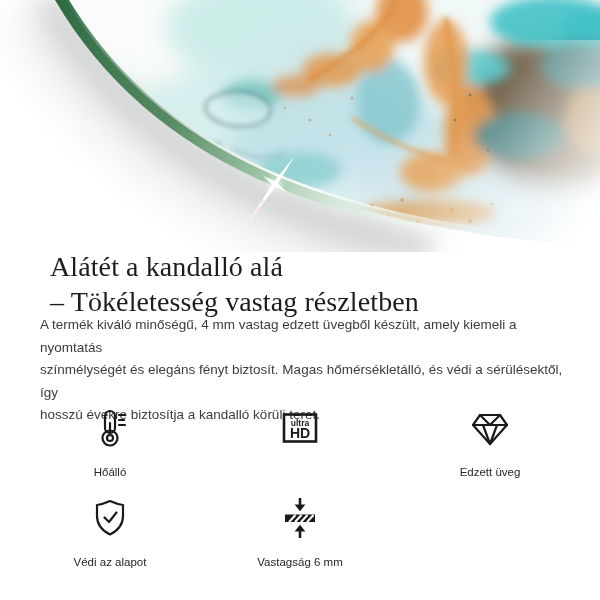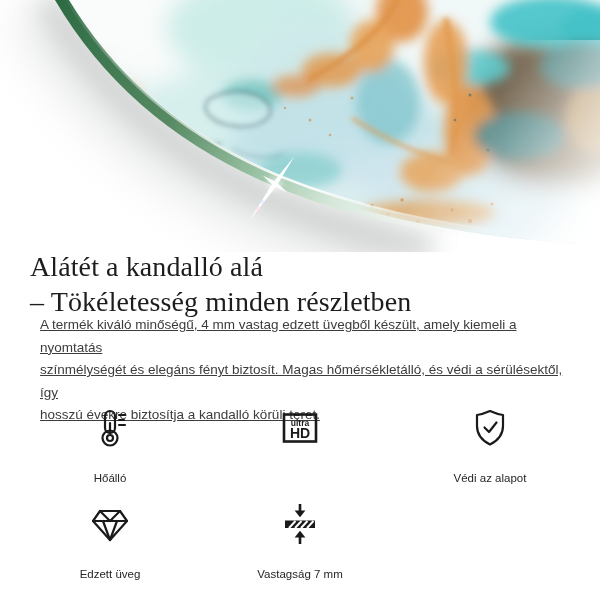--- a/index.html
+++ b/index.html
@@ -6,37 +6,37 @@
   body{
     width:600px;height:600px;position:relative;overflow:hidden;
     background:#ffffff;
     font-family:"Liberation Sans","DejaVu Sans",sans-serif;
     -webkit-font-smoothing:antialiased;
   }
   .hero{position:absolute;top:0;left:0;width:600px;height:252px;}
   .hero svg{display:block;}
 
   .headline{
-    position:absolute;left:30px;top:230px;width:540px;
+    position:absolute;left:50px;top:230px;width:540px;
     font-family:"Liberation Serif","DejaVu Serif",serif;
     font-size:28px;line-height:35px;color:#1d1d1d;font-weight:400;
     letter-spacing:0.1px;
   }
   .desc{
     position:absolute;left:40px;top:314px;width:530px;
-    font-size:13.5px;line-height:22.5px;color:#3c3c3c;text-decoration:underline;
+    font-size:13.5px;line-height:22.5px;color:#3c3c3c;
   }
   .features{
     position:absolute;left:40px;top:406px;width:520px;
     display:grid;grid-template-columns:140px 1fr 140px;row-gap:17px;
   }
   .feature{display:flex;flex-direction:column;align-items:center;}
   .feature .ficon{width:44px;height:44px;flex:0 0 auto;}
   .feature .flabel{
-    margin-top:22px;font-size:11.5px;line-height:13px;color:#262626;
+    margin-top:16px;font-size:11.5px;line-height:13px;color:#262626;
     text-align:center;white-space:nowrap;
   }
   .ico{stroke:#1a1a1a;fill:none;stroke-width:2.2;stroke-linecap:round;stroke-linejoin:round;}
 </style>
 </head>
 <body>
 
 <div class="hero">
 <svg width="600" height="252" viewBox="0 0 600 252" xmlns="http://www.w3.org/2000/svg">
   <defs>
@@ -162,21 +162,21 @@
     <path d="M-15 0 L0 -2.4 L15 0 L0 2.4 Z" fill="#ffffff" opacity="0.95"></path>
     <circle r="2.6" fill="#ffffff"></circle>
     <circle cx="1" cy="30" r="2.6" fill="#ffd7ea" opacity="0.5"></circle>
     <circle cx="-1" cy="22" r="2.2" fill="#cfe2ff" opacity="0.5"></circle>
   </g>
 </svg>
 </div>
 
 <h1 class="headline">
   <span>Alátét a kandalló alá</span><br>
-  <span>– Tökéletesség minden részletben</span>
+  <span>– Tökéletesség vastag részletben</span>
 </h1>
 
 <div class="desc">
   <div>A termék kiváló minőségű, 4 mm vastag edzett üvegből készült, amely kiemeli a nyomtatás</div>
   <div>színmélységét és elegáns fényt biztosít. Magas hőmérsékletálló, és védi a sérülésektől, így</div>
   <div>hosszú évekre biztosítja a kandalló körüli teret.</div>
 </div>
 
 <div class="features">
 
@@ -196,49 +196,49 @@
   <div class="feature">
     <svg class="ficon" viewBox="0 0 44 44">
       <rect x="6" y="8.5" width="32" height="27" fill="none" stroke="#1a1a1a" stroke-width="2.6"></rect>
       <text x="22" y="19.5" text-anchor="middle" font-family="Liberation Sans, sans-serif" font-size="8.5" font-weight="700" fill="#1a1a1a">ultra</text>
       <text x="22" y="32" text-anchor="middle" font-family="Liberation Sans, sans-serif" font-size="14" font-weight="800" fill="#1a1a1a">HD</text>
     </svg>
   </div>
 
   <div class="feature">
     <svg class="ficon ico" viewBox="0 0 44 44">
-      <path d="M22 5 C26.5 7, 31.5 8.5, 35 9 V20 C35 29, 30 34.5, 22 38.5 C14 34.5, 9 29, 9 20 V9 C12.5 8.5, 17.5 7, 22 5 Z"></path>
-      <path d="M16.5 21.5 L21 26 L28.5 16.5"></path>
-    </svg>
-    <div class="flabel">Védi az alapot</div>
-  </div>
-
-  <div class="feature">
-    <svg class="ficon ico" viewBox="0 0 44 44">
       <path d="M12 9 L32 9 L39 19 L22 38 L5 19 Z"></path>
       <line x1="5" y1="19" x2="39" y2="19"></line>
       <path d="M12 9 L22 19 L32 9"></path>
       <path d="M15 19 L22 38 M29 19 L22 38"></path>
     </svg>
     <div class="flabel">Edzett üveg</div>
+  </div>
+
+  <div class="feature">
+    <svg class="ficon ico" viewBox="0 0 44 44">
+      <path d="M22 5 C26.5 7, 31.5 8.5, 35 9 V20 C35 29, 30 34.5, 22 38.5 C14 34.5, 9 29, 9 20 V9 C12.5 8.5, 17.5 7, 22 5 Z"></path>
+      <path d="M16.5 21.5 L21 26 L28.5 16.5"></path>
+    </svg>
+    <div class="flabel">Védi az alapot</div>
   </div>
 
 
   <div class="feature">
     <svg class="ficon" viewBox="0 0 44 44">
       <g fill="#1a1a1a">
         <rect x="20.7" y="2" width="2.6" height="7"></rect>
         <path d="M16.6 8.5 L22 15.2 L27.4 8.5 Z"></path>
         <rect x="7" y="18.5" width="30" height="7.5"></rect>
         <path d="M16.6 35.5 L22 28.8 L27.4 35.5 Z"></path>
         <rect x="20.7" y="35" width="2.6" height="7"></rect>
       </g>
       <g stroke="#ffffff" stroke-width="2">
         <line x1="11" y1="26" x2="17.5" y2="19"></line>
         <line x1="17" y1="26" x2="23.5" y2="19"></line>
         <line x1="23" y1="26" x2="29.5" y2="19"></line>
         <line x1="29" y1="26" x2="35.5" y2="19"></line>
       </g>
     </svg>
-    <div class="flabel">Vastagság 7 mm</div>
+    <div class="flabel">Vastagság 6 mm</div>
   </div>
 
 </div>
 
 </body></html>

